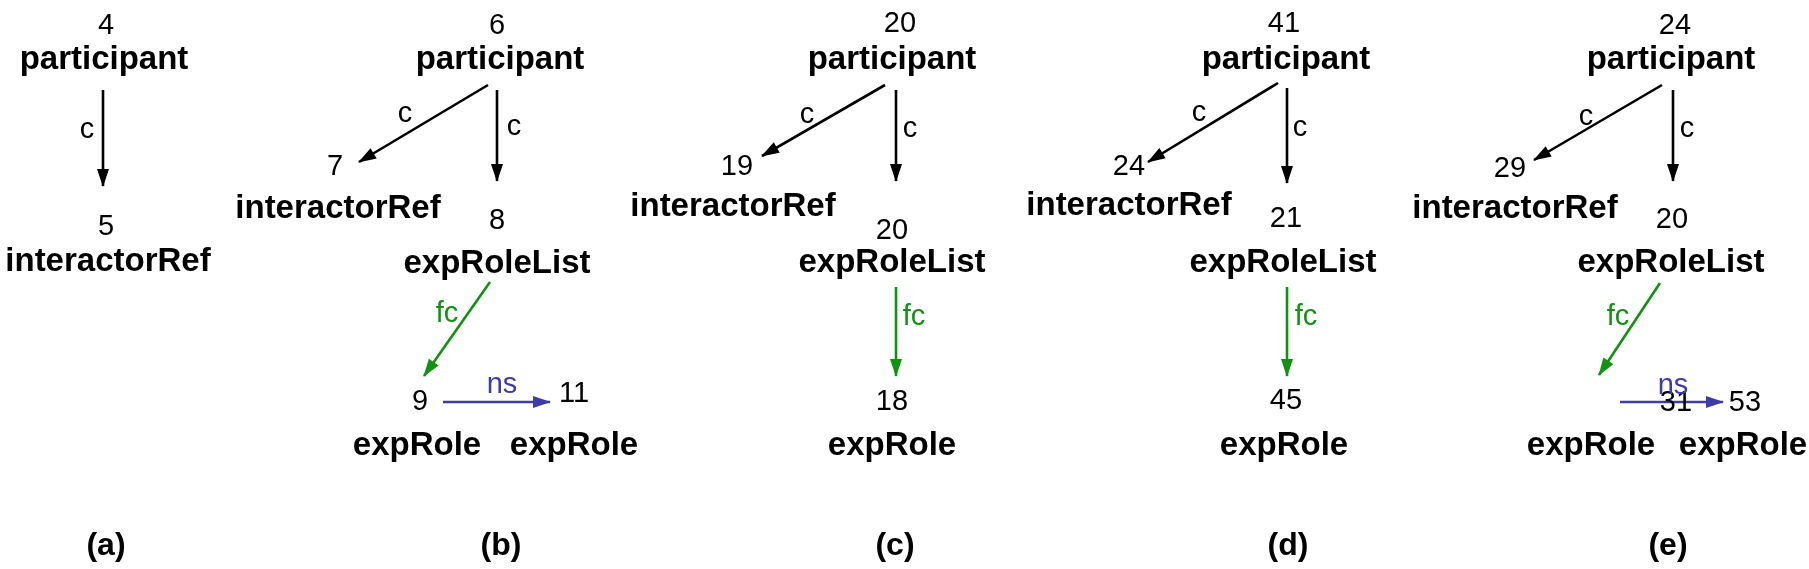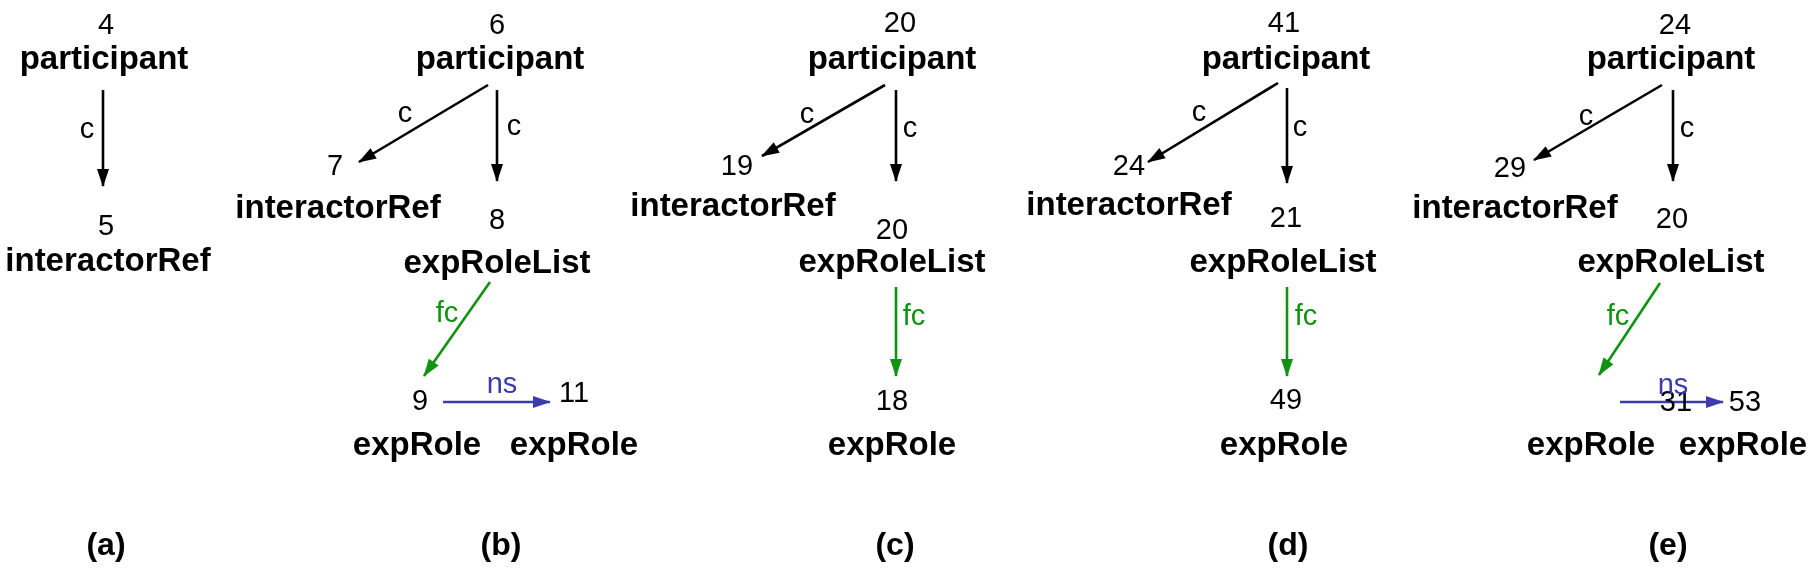--- a/index.html
+++ b/index.html
@@ -138,21 +138,21 @@
   <div>
     <span class="t num" style="left:1284px;top:22px">41</span>
     <span class="t node-label" style="left:1286px;top:57px">participant</span>
     <span class="t edge-lbl lbl-c" style="left:1199px;top:111px">c</span>
     <span class="t edge-lbl lbl-c" style="left:1300px;top:126px">c</span>
     <span class="t num" style="left:1129px;top:165px">24</span>
     <span class="t node-label" style="left:1129px;top:203px">interactorRef</span>
     <span class="t num" style="left:1286px;top:217px">21</span>
     <span class="t node-label" style="left:1283px;top:260px">expRoleList</span>
     <span class="t edge-lbl lbl-fc" style="left:1306px;top:315px">fc</span>
-    <span class="t num" style="left:1286px;top:399px">49</span>
+    <span class="t num" style="left:1286px;top:399px">45</span>
     <span class="t node-label" style="left:1284px;top:443px">expRole</span>
     <span class="t caption" style="left:1288px;top:544px">(d)</span>
   </div>
 
   <div>
     <span class="t num" style="left:1675px;top:24px">24</span>
     <span class="t node-label" style="left:1671px;top:57px">participant</span>
     <span class="t edge-lbl lbl-c" style="left:1586px;top:115px">c</span>
     <span class="t edge-lbl lbl-c" style="left:1687px;top:127px">c</span>
     <span class="t num" style="left:1510px;top:167px">29</span>

